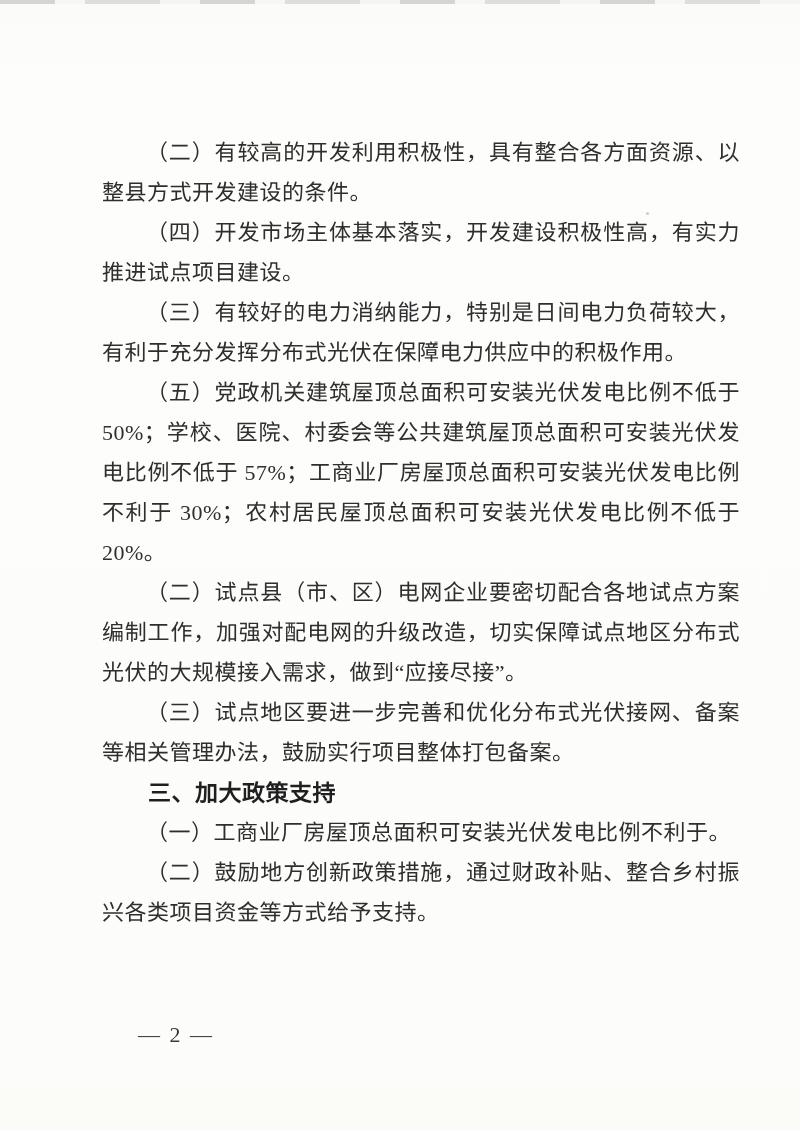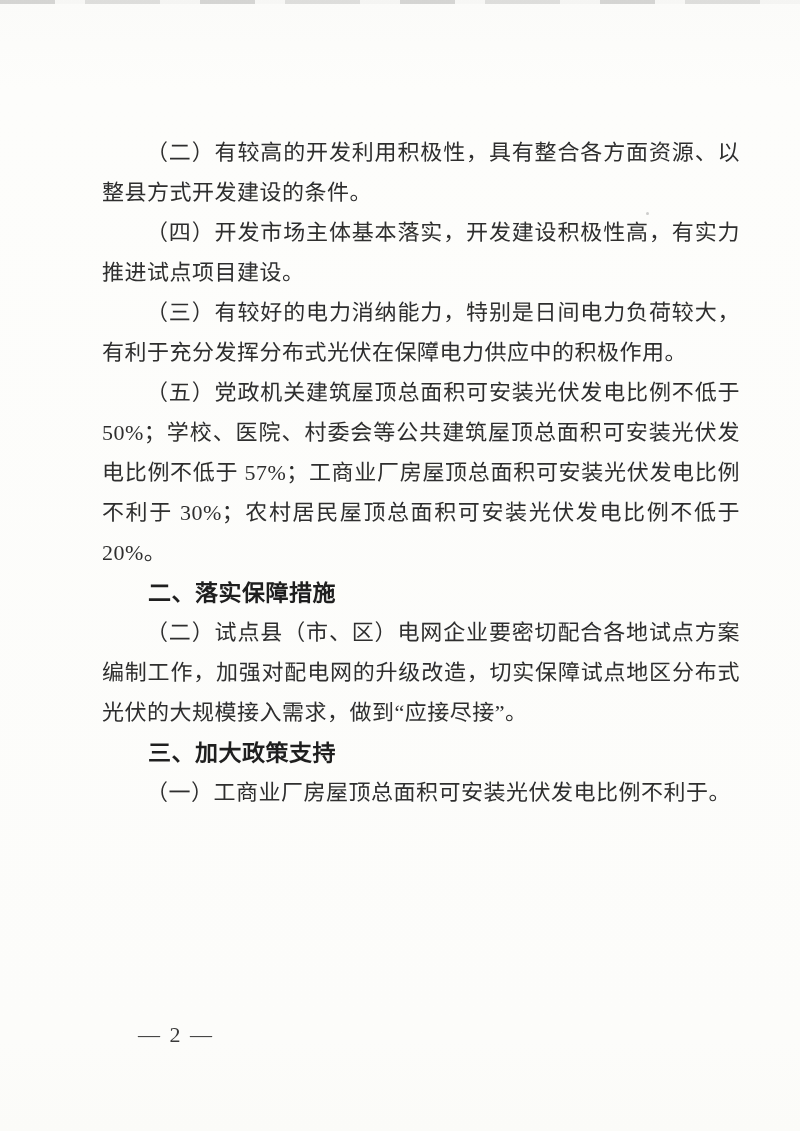--- a/index.html
+++ b/index.html
@@ -82,20 +82,21 @@
   <div class="scan-edge"></div>
   <div class="speck s1"></div>
   <div class="speck s2"></div>
   <div class="speck s3"></div>
 
   <div class="content">
     <p class="para">（二）有较高的开发利用积极性，具有整合各方面资源、以整县方式开发建设的条件。</p>
     <p class="para">（四）开发市场主体基本落实，开发建设积极性高，有实力推进试点项目建设。</p>
     <p class="para">（三）有较好的电力消纳能力，特别是日间电力负荷较大，有利于充分发挥分布式光伏在保障电力供应中的积极作用。</p>
     <p class="para">（五）党政机关建筑屋顶总面积可安装光伏发电比例不低于50%；学校、医院、村委会等公共建筑屋顶总面积可安装光伏发电比例不低于 57%；工商业厂房屋顶总面积可安装光伏发电比例不利于 30%；农村居民屋顶总面积可安装光伏发电比例不低于 20%。</p>
-    <p class="heading">二、落实保障措施</p>
     <p class="para">（二）试点县（市、区）电网企业要密切配合各地试点方案编制工作，加强对配电网的升级改造，切实保障试点地区分布式光伏的大规模接入需求，做到“应接尽接”。</p>
+    <p class="para">（三）试点地区要进一步完善和优化分布式光伏接网、备案等相关管理办法，鼓励实行项目整体打包备案。</p>
     <p class="heading">三、加大政策支持</p>
     <p class="para">（一）工商业厂房屋顶总面积可安装光伏发电比例不利于。</p>
+    <p class="para">（二）鼓励地方创新政策措施，通过财政补贴、整合乡村振兴各类项目资金等方式给予支持。</p>
   </div>
 
   <div class="page-number">— 2 —</div>
 </div>
 
 </body></html>

